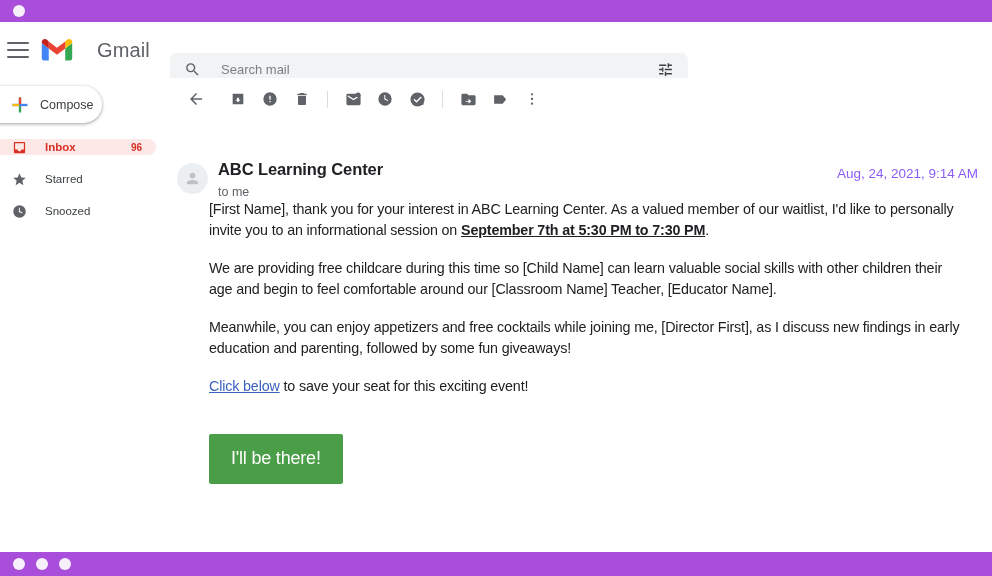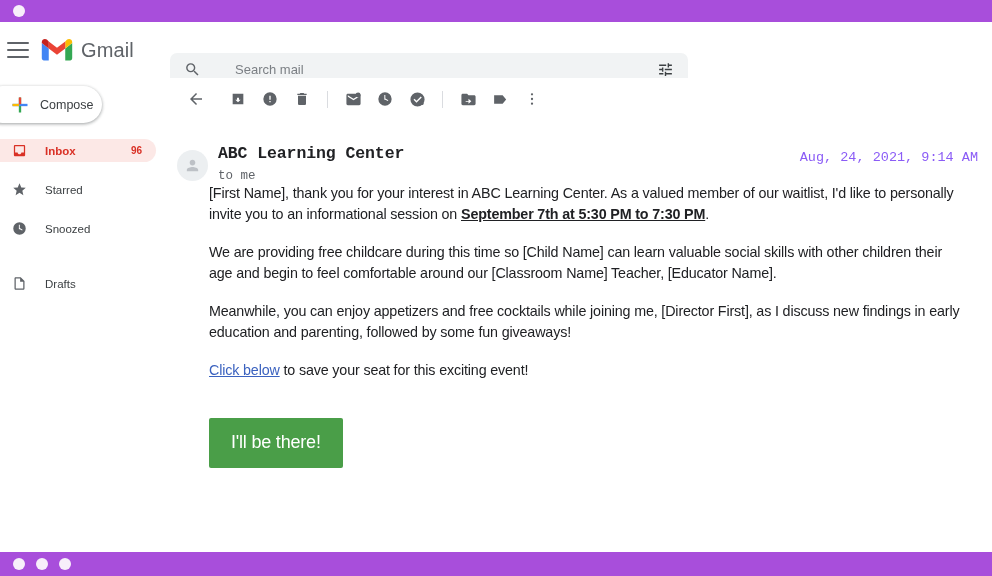--- a/index.html
+++ b/index.html
@@ -45,36 +45,35 @@
     width: 22px; height: 16px;
     margin-left: 7px; margin-right: 12px;
     display: flex; flex-direction: column; justify-content: space-between;
     cursor: pointer;
   }
   .hamburger span {
     display: block; height: 2px; width: 22px;
     background: #5f6368; border-radius: 1px;
   }
   .brand {
-    display: flex; align-items: center; gap: 8px;
+    display: flex; align-items: center; gap: 24px;
   }
   .gmail-m { width: 32px; height: 24px; }
   .brand-text {
     font-size: 20px; color: #5f6368;
     letter-spacing: 0.1px;
   }
   .searchbar {
     position: absolute;
     left: 170px; top: 31px;
     width: 518px; height: 33px;
     background: #f1f3f4;
     border-radius: 7px;
     display: flex; align-items: center;
     padding: 0 14px 0 14px;
-    gap: 14px;
   }
   .search-icon { width: 17px; height: 17px; flex: 0 0 auto; }
   .search-input {
     flex: 1 1 auto;
     border: none; outline: none; background: transparent;
     font-family: "Liberation Sans", sans-serif;
     font-size: 13px; color: #5f6368;
     margin-left: 20px;
   }
   .search-input::placeholder { color: #7b7f84; }
@@ -98,21 +97,21 @@
     cursor: pointer;
   }
   .compose-plus { width: 20px; height: 20px; margin-left: 26px; }
   .compose-label {
     font-size: 12.5px; color: #3c4043;
     margin-left: 10px;
   }
   .nav { margin-top: 16px; }
   .nav-item {
     position: relative;
-    height: 23px;
+    height: 16px;
     display: flex; align-items: center;
     padding-left: 11px;
     cursor: pointer;
     font-size: 11.5px;
     color: #3c4043;
     margin-bottom: 0;
   }
   .nav-spacer { height: 16px; }
   .nav-item.active {
     background: #fce8e6;
@@ -158,24 +157,23 @@
   }
   .subject {
     font-size: 21.5px;
     color: #202124;
     padding-left: 41px;
     padding-top: 2px;
     letter-spacing: -0.1px;
   }
   .sender-row {
     position: relative;
-    display: flex; align-items: center;
-    margin-top: 24px;
+    display: flex; align-items: flex-start;
+    margin-top: 40px;
     padding-left: 9px;
-    font-family: Liberation Mono, monospace;
   }
   .avatar {
     width: 31px; height: 31px; border-radius: 50%;
     background: #eceff1;
     display: flex; align-items: center; justify-content: center;
     flex: 0 0 auto;
     margin-top: 3px;
   }
   .sender-block { margin-left: 10px; }
   .sender-name {
@@ -303,28 +301,20 @@
             <svg viewBox="0 0 24 24" width="15" height="15" fill="#5f6368">
               <path d="M12 2a10 10 0 1 0 0 20 10 10 0 0 0 0-20zm.5 11H11V6h1.5v5.25L17 13.92l-.75 1.23L12.5 13z"></path>
             </svg>
           </span>
           <span class="nav-label">Snoozed</span>
         </div>
         <div class="nav-spacer"></div>
 
         <div class="nav-spacer"></div>
 
-        <div class="nav-item">
-          <span class="nav-icon">
-            <svg viewBox="0 0 24 24" width="15" height="15" fill="#5f6368">
-              <path d="M14 2H6c-1.1 0-2 .9-2 2v16c0 1.1.9 2 2 2h12c1.1 0 2-.9 2-2V8l-6-6zm4 18H6V4h7v5h5v11z"></path>
-            </svg>
-          </span>
-          <span class="nav-label">Drafts</span>
-        </div>
         <div class="nav-spacer"></div>
 
 
       </div>
     </div>
 
     <div class="content">
 
       <div class="toolbar">
         <div class="tb-btn">

